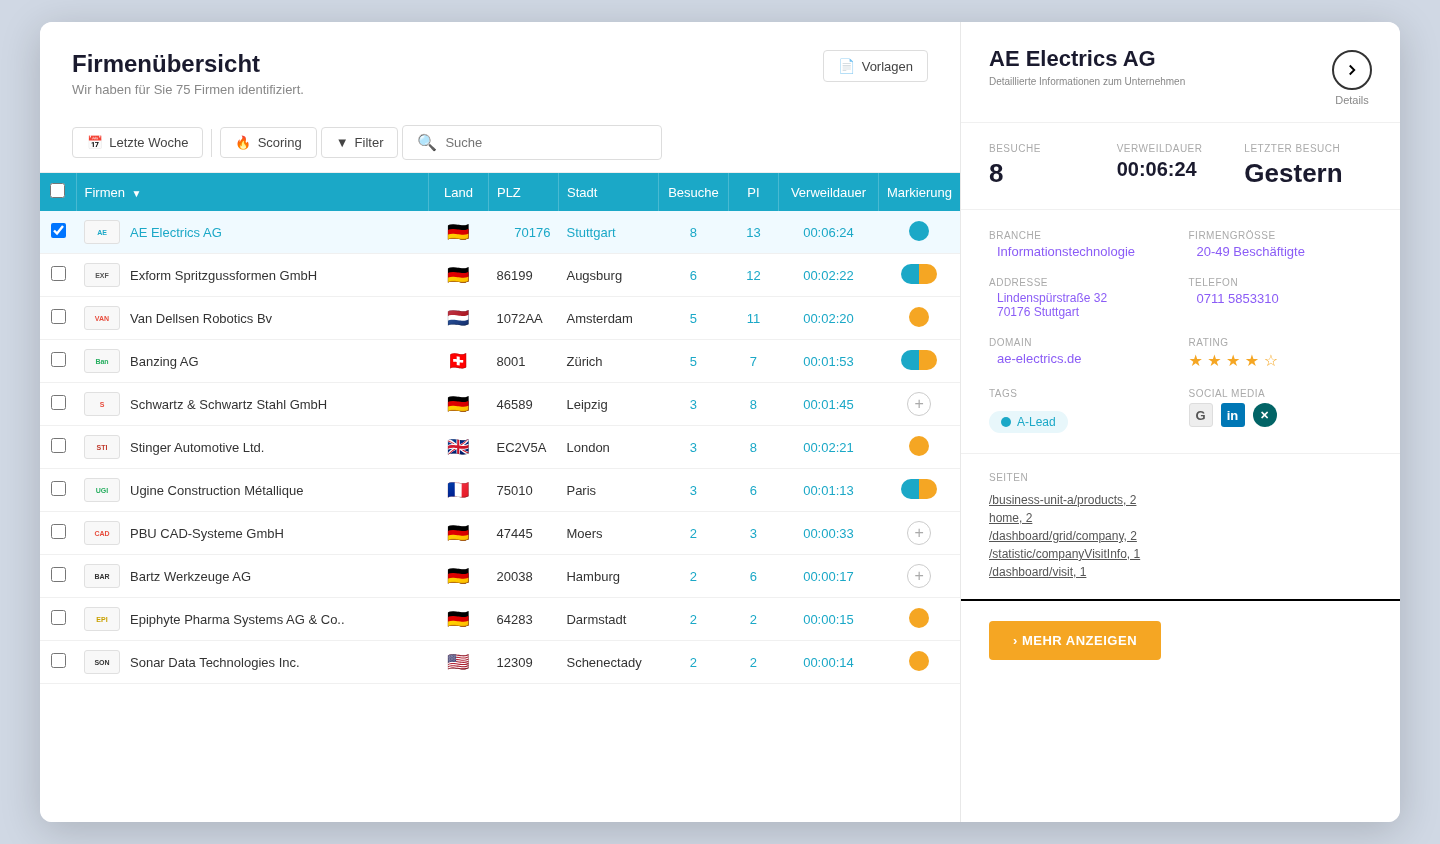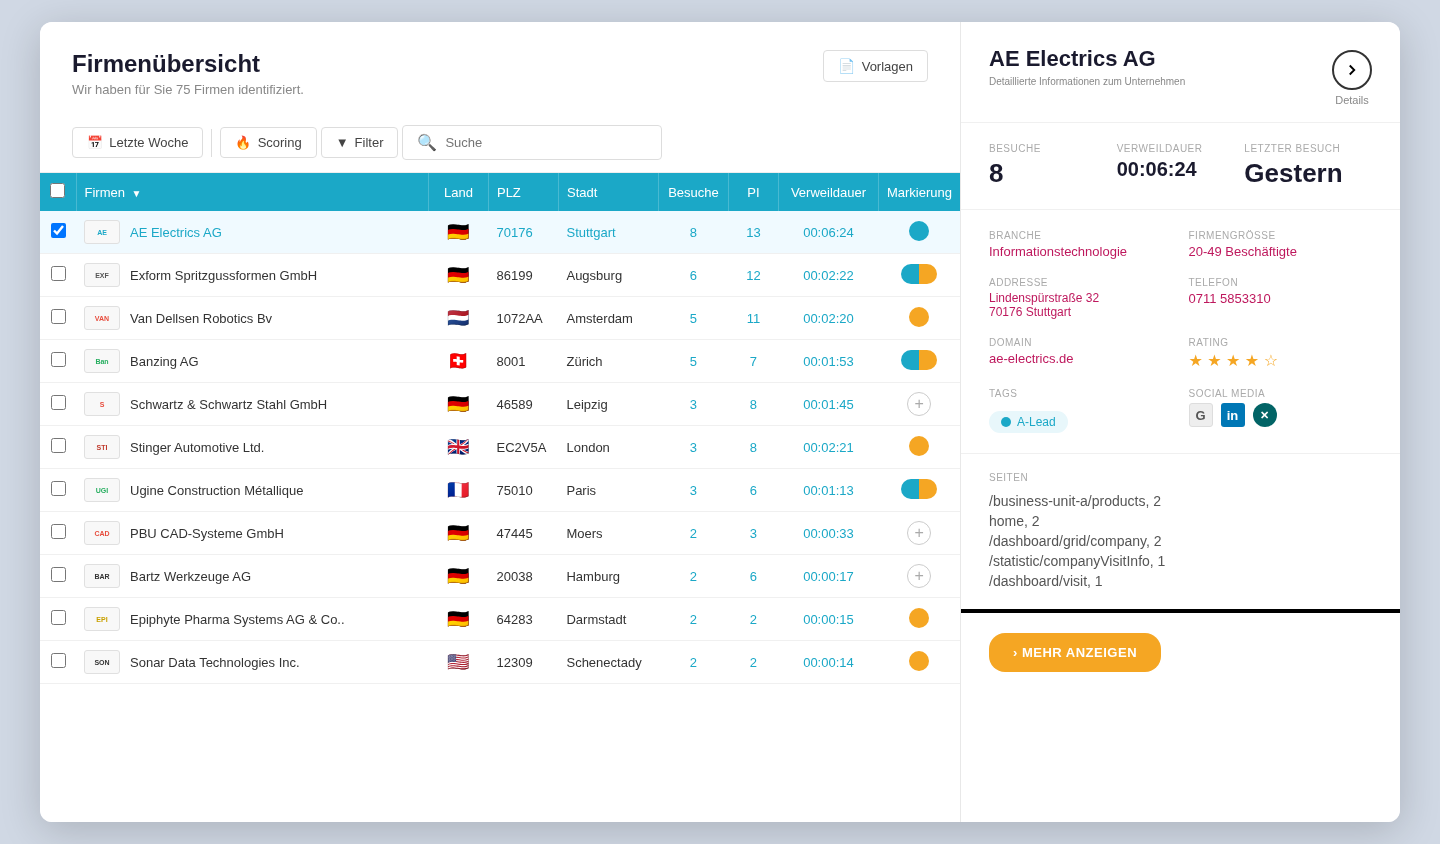--- a/index.html
+++ b/index.html
@@ -292,21 +292,22 @@
     }
     .info-item-label {
       font-size: 10px;
       color: #aaa;
       text-transform: uppercase;
       letter-spacing: 0.5px;
       margin-bottom: 3px;
     }
     .info-item-value {
       font-size: 13px;
-      color: #be185d;
+      color: #8b5cf6;
+      margin-left: 8px;
     }
     .info-item-value.small { font-size: 12px; }
     
     .stars { color: #f5a623; font-size: 16px; }
     
     .social-icons { display: flex; gap: 8px; align-items: center; margin-top: 4px; }
     .social-icon {
       width: 24px;
       height: 24px;
       border-radius: 3px;
@@ -333,47 +334,48 @@
     }
     .tag-dot {
       width: 10px;
       height: 10px;
       border-radius: 50%;
       background: #1ba8c7;
     }
     
     .seiten-section {
       padding: 18px 28px;
-      border-bottom: 4px solid #000000;
+      border-bottom: 2px solid #000000;
     }
     .seiten-label {
       font-size: 10px;
       color: #aaa;
       text-transform: uppercase;
       letter-spacing: 0.5px;
       margin-bottom: 8px;
     }
     .seiten-list {
       list-style: none;
     }
     .seiten-list li {
-      font-size: 14px;
+      font-size: 12px;
       color: #555;
       padding: 2px 0;
+      text-decoration: underline;
     }
     
     .cta-section {
       padding: 20px 28px;
     }
     .cta-btn {
       background: #f5a623;
       color: #fff;
       border: none;
       padding: 12px 24px;
-      border-radius: 16px;
+      border-radius: 4px;
       font-size: 13px;
       font-weight: 700;
       cursor: pointer;
       letter-spacing: 0.5px;
     }
     
     input[type="checkbox"] {
       width: 15px;
       height: 15px;
       cursor: pointer;
@@ -445,21 +447,21 @@
               <td class="col-check"><input type="checkbox" checked="" style=""></td>
               <td>
                 <div class="company-cell">
                   <div class="logo-placeholder" style="background:#f8f8f8; border-color:#e0e0e0;">
                     <span style="font-size:7px; color:#1ba8c7; font-weight:800;">AE</span>
                   </div>
                   <span class="company-name-link">AE Electrics AG</span>
                 </div>
               </td>
               <td class="col-land"><span class="flag">🇩🇪</span></td>
-              <td style="color: rgb(27, 168, 199);">70176</td>
+              <td style="color: rgb(27, 168, 199); text-align: right;">70176</td>
               <td style="color: rgb(27, 168, 199);">Stuttgart</td>
               <td class="col-besuche">8</td>
               <td class="col-pi">13</td>
               <td class="col-verweildauer">00:06:24</td>
               <td class="col-markierung"><span class="dot-blue"></span></td>
             </tr>
             <tr>
               <td class="col-check"><input type="checkbox" style=""></td>
               <td>
                 <div class="company-cell">

